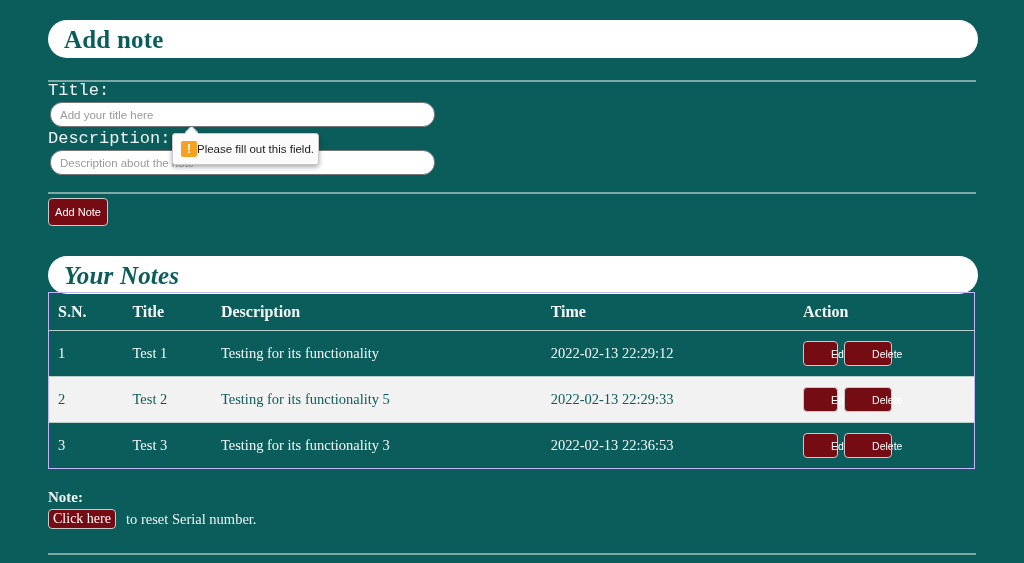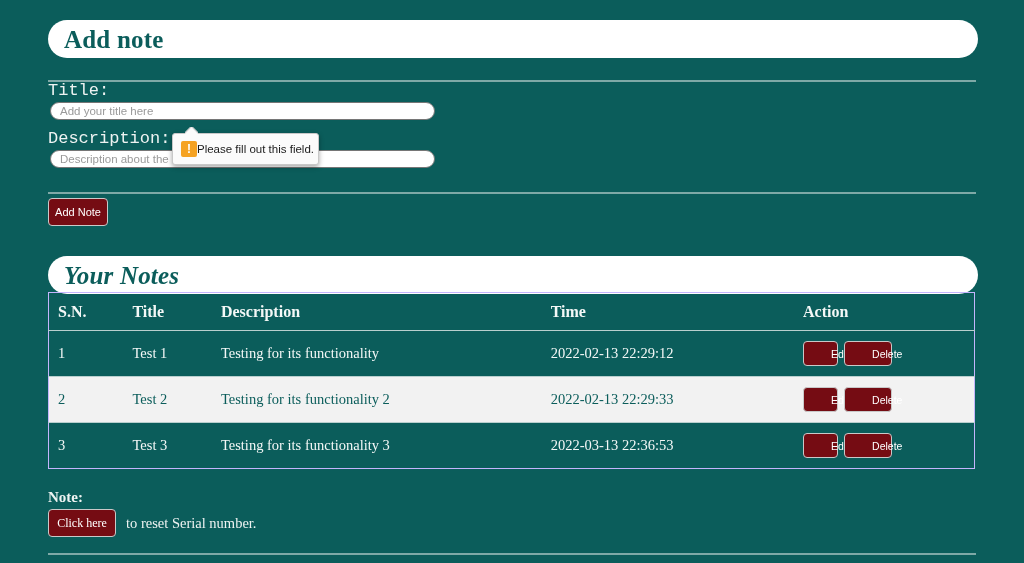--- a/index.html
+++ b/index.html
@@ -68,21 +68,21 @@
     font-size: 17px;
     font-weight: normal;
   }
   #label-title { top: 81px; }
   #label-desc  { top: 129px; }
 
   .text-input {
     position: absolute;
     left: 2px;
     width: 385px;
-    height: 18px;
+    height: 25px;
     border: 1px solid #767676;
     border-radius: 12px;
     background: #ffffff;
     box-sizing: border-box;
     font-family: "Liberation Sans", sans-serif;
     font-size: 11.5px;
     color: #222;
     padding: 0 9px;
     outline: none;
   }
@@ -235,23 +235,23 @@
   }
   #reset-row {
     position: absolute;
     left: 0;
     top: 509px;
     display: flex;
     align-items: center;
   }
   #click-here-button {
     width: 68px;
-    height: 28px;
-    font-family: "Liberation Serif", serif;
-    font-size: 12px;
+    height: 20px;
+    font-family: "Liberation Serif", serif;
+    font-size: 14px;
   }
   #reset-caption {
     margin-left: 10px;
     color: #eef3f2;
     font-family: "Liberation Serif", serif;
     font-size: 14.5px;
   }
 </style>
 </head>
 <body>
@@ -303,34 +303,34 @@
         <td class="col-action">
           <span class="action-cell">
             <button class="btn-maroon row-btn edit">Edit</button>
             <button class="btn-maroon row-btn delete">Delete</button>
           </span>
         </td>
       </tr>
       <tr class="row-alt">
         <td class="col-sn">2</td>
         <td class="col-title">Test 2</td>
-        <td class="col-desc">Testing for its functionality 2</td>
+        <td class="col-desc">Testing for its functionality 5</td>
         <td class="col-time">2022-02-13 22:29:33</td>
         <td class="col-action">
           <span class="action-cell">
             <button class="btn-maroon row-btn edit">Edit</button>
             <button class="btn-maroon row-btn delete">Delete</button>
           </span>
         </td>
       </tr>
       <tr>
         <td class="col-sn">3</td>
         <td class="col-title">Test 3</td>
         <td class="col-desc">Testing for its functionality 3</td>
-        <td class="col-time">2022-03-13 22:36:53</td>
+        <td class="col-time">2022-02-13 22:36:53</td>
         <td class="col-action">
           <span class="action-cell">
             <button class="btn-maroon row-btn edit">Edit</button>
             <button class="btn-maroon row-btn delete">Delete</button>
           </span>
         </td>
       </tr>
     </tbody>
   </table>
 

